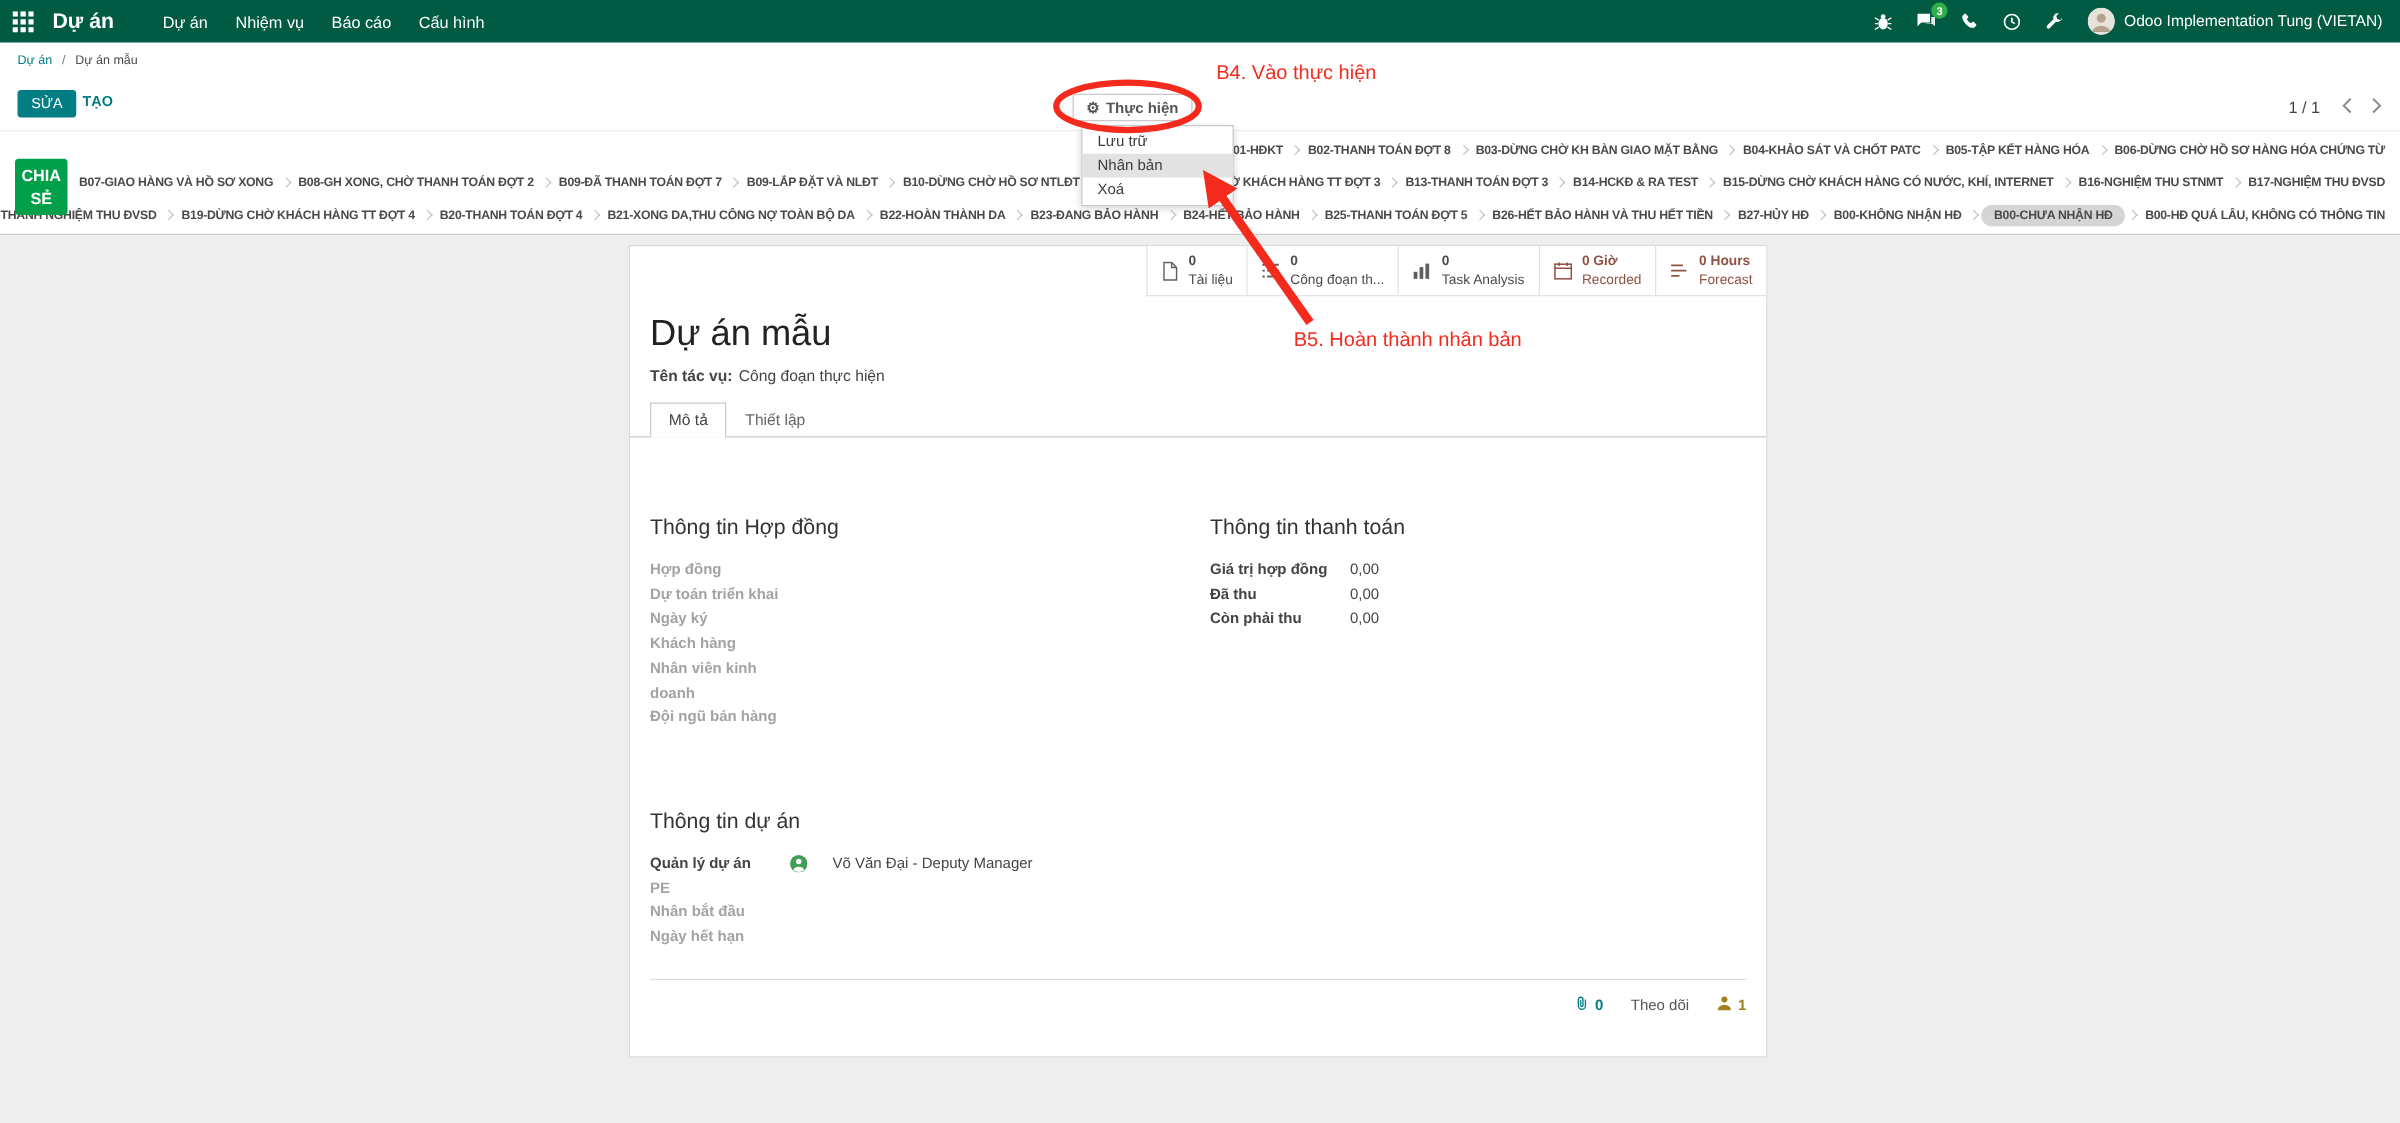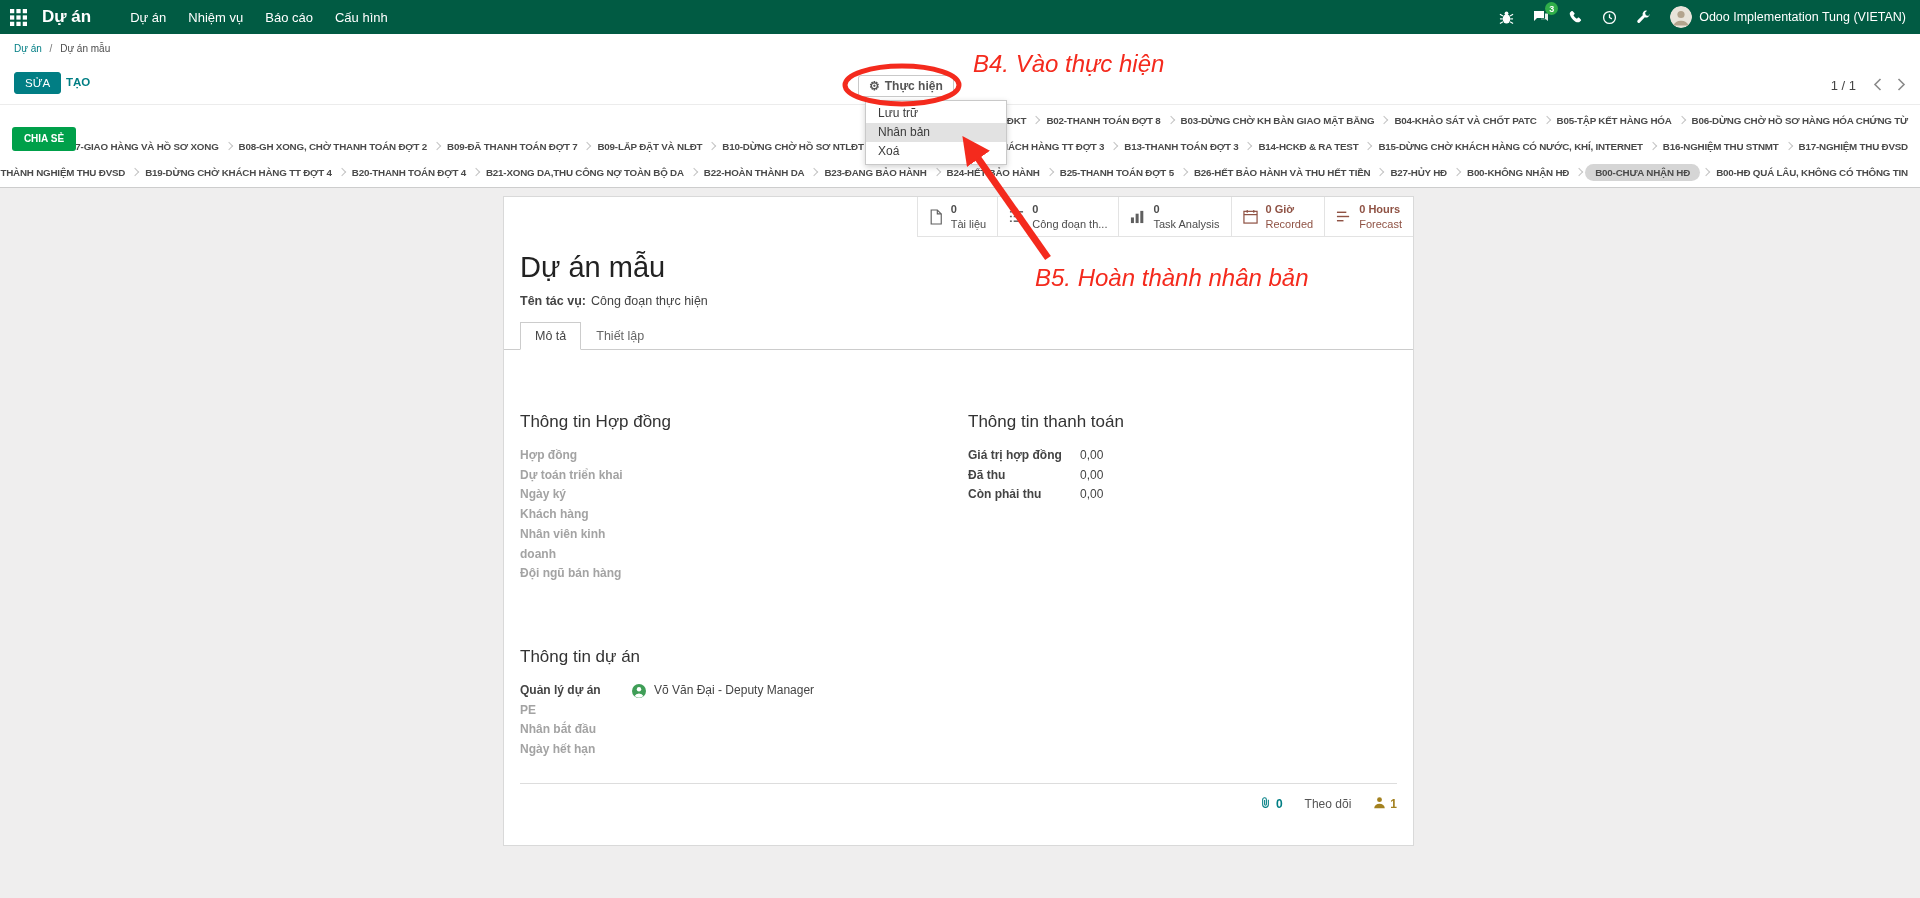--- a/index.html
+++ b/index.html
@@ -45,22 +45,22 @@
   .pager-next{position:absolute;top:44px;right:14px;display:flex;cursor:pointer;color:#8a8a8a;}
   
   .statusbar{position:absolute;top:104px;left:0;right:0;height:84px;background:#fff;
     border-top:1px solid #ececec;border-bottom:1px solid #cdcdcd;padding:2px 8px 0 0;z-index:5;}
   .status-row{display:flex;justify-content:flex-end;align-items:center;height:26px;}
   .stage{font-size:9.8px;font-weight:bold;color:#4a4a4a;letter-spacing:-0.2px;padding:2px 4px;
     white-space:nowrap;flex-shrink:0;cursor:pointer;}
   .stage.active{background:#d5d5d5;border-radius:12px;padding:3px 10px;}
   .sep{width:6px;height:6px;border-top:1.5px solid #c4c4c4;border-right:1.5px solid #c4c4c4;
     transform:rotate(45deg);margin:0 3px;flex-shrink:0;}
-  .share-btn{position:absolute;top:127px;left:12px;width:64px;background:var(--share);color:#fff;
-    font-size:10px;font-weight:bold;text-align:center;border:none;border-radius:3px;padding:5px 2px;
+  .share-btn{position:absolute;top:127px;left:12px;width:42px;background:var(--share);color:#fff;
+    font-size:13px;font-weight:bold;text-align:center;border:none;border-radius:3px;padding:5px 2px;
     line-height:1.35;z-index:7;cursor:pointer;font-family:inherit;}
   
   .sheet{position:absolute;top:196px;left:503px;width:911px;height:650px;background:#fff;
     border:1px solid #d9d9d9;z-index:1;}
   .btnbox{display:flex;align-items:stretch;}
   .btnbox .spacer{flex:1;}
   .stat-btn{display:flex;align-items:center;gap:8px;padding:5px 11px;height:40px;background:#fff;
     border:none;border-left:1px solid #e3e3e3;border-bottom:1px solid #e3e3e3;font-size:11px;
     color:#4c4c4c;cursor:pointer;text-align:left;font-family:inherit;}
   .stat-btn .ic{display:flex;color:#5f5f5f;}
@@ -78,36 +78,36 @@
   .tab.active{background:#fff;border-color:#ccc #ccc #fff #ccc;color:#444;}
   .groups{display:flex;padding:62px 16px 0 16px;}
   .group-left{width:433px;margin-right:15px;}
   .group-right{width:380px;}
   .group h3{font-size:17px;font-weight:500;color:#333;margin:0 0 14px 0;}
   .field-row{display:flex;font-size:12px;line-height:19.7px;}
   .flabel{font-weight:bold;color:#444;width:112px;flex-shrink:0;}
   .flabel.empty{color:#a3a3a3;}
   .fvalue{color:#444;}
   .project{padding:0 16px;margin-top:63px;}
-  .manager-badge{display:flex;align-items:center;gap:8px;color:#444;cursor:pointer;}
+  .manager-badge{display:flex;align-items:center;gap:20px;color:#444;cursor:pointer;}
   .mgr-avatar{display:flex;}
   .sheet-footer{margin:23px 16px 0 16px;border-top:1px solid #ddd;padding-top:12px;display:flex;
     justify-content:flex-end;align-items:center;gap:22px;font-size:12px;}
   .attach{color:var(--accent);font-weight:bold;display:flex;gap:4px;align-items:center;cursor:pointer;}
   .follow-label{color:#555;cursor:pointer;}
   .followers{color:#a3811f;font-weight:bold;display:flex;gap:4px;align-items:center;cursor:pointer;}
   
-  .dropdown{position:absolute;top:100px;left:865px;width:142px;background:#fff;border:1px solid #c9c9c9;
+  .dropdown{position:absolute;top:100px;left:865px;width:122px;background:#fff;border:1px solid #c9c9c9;
     box-shadow:0 2px 6px rgba(0,0,0,0.18);z-index:40;padding:3px 0;}
   .dd-item{font-size:12px;color:#3c3c3c;padding:0 12px;line-height:19px;cursor:pointer;white-space:nowrap;}
   .dd-item.hl{background:#e2e2e2;}
   
   .annot-svg{position:absolute;top:0;left:0;width:1920px;height:898px;z-index:50;pointer-events:none;}
-  .annot-text{position:absolute;font-size:24px;color:var(--annot);z-index:51;pointer-events:none;
-    white-space:nowrap;font-style:italic;}
+  .annot-text{position:absolute;font-size:16px;color:var(--annot);z-index:51;pointer-events:none;
+    white-space:nowrap;}
   .annot-b4{left:973px;top:50px;}
   .annot-b5{left:1035px;top:264px;}
 </style>
 </head>
 <body>
 
 <div class="topbar">
   <span class="apps">
       <svg width="17" height="17" viewBox="0 0 16 16">
         <g fill="currentColor">

